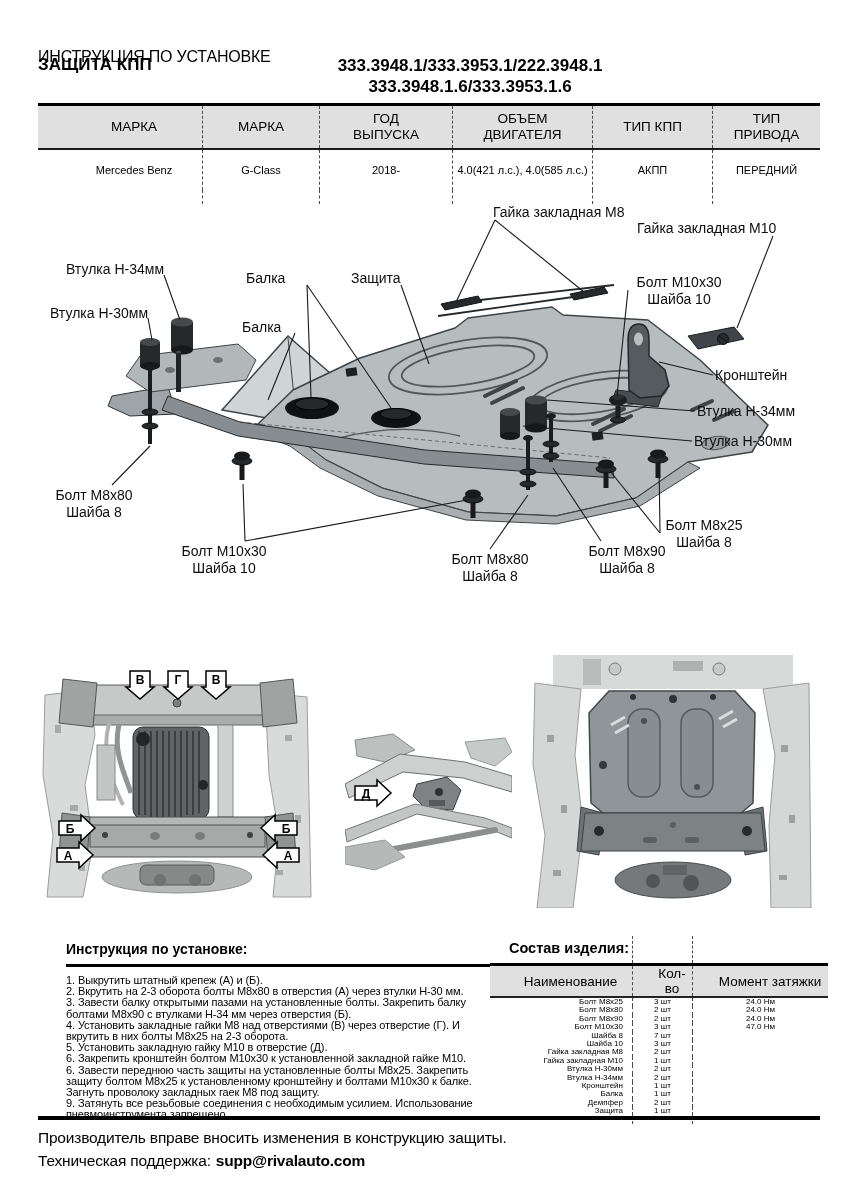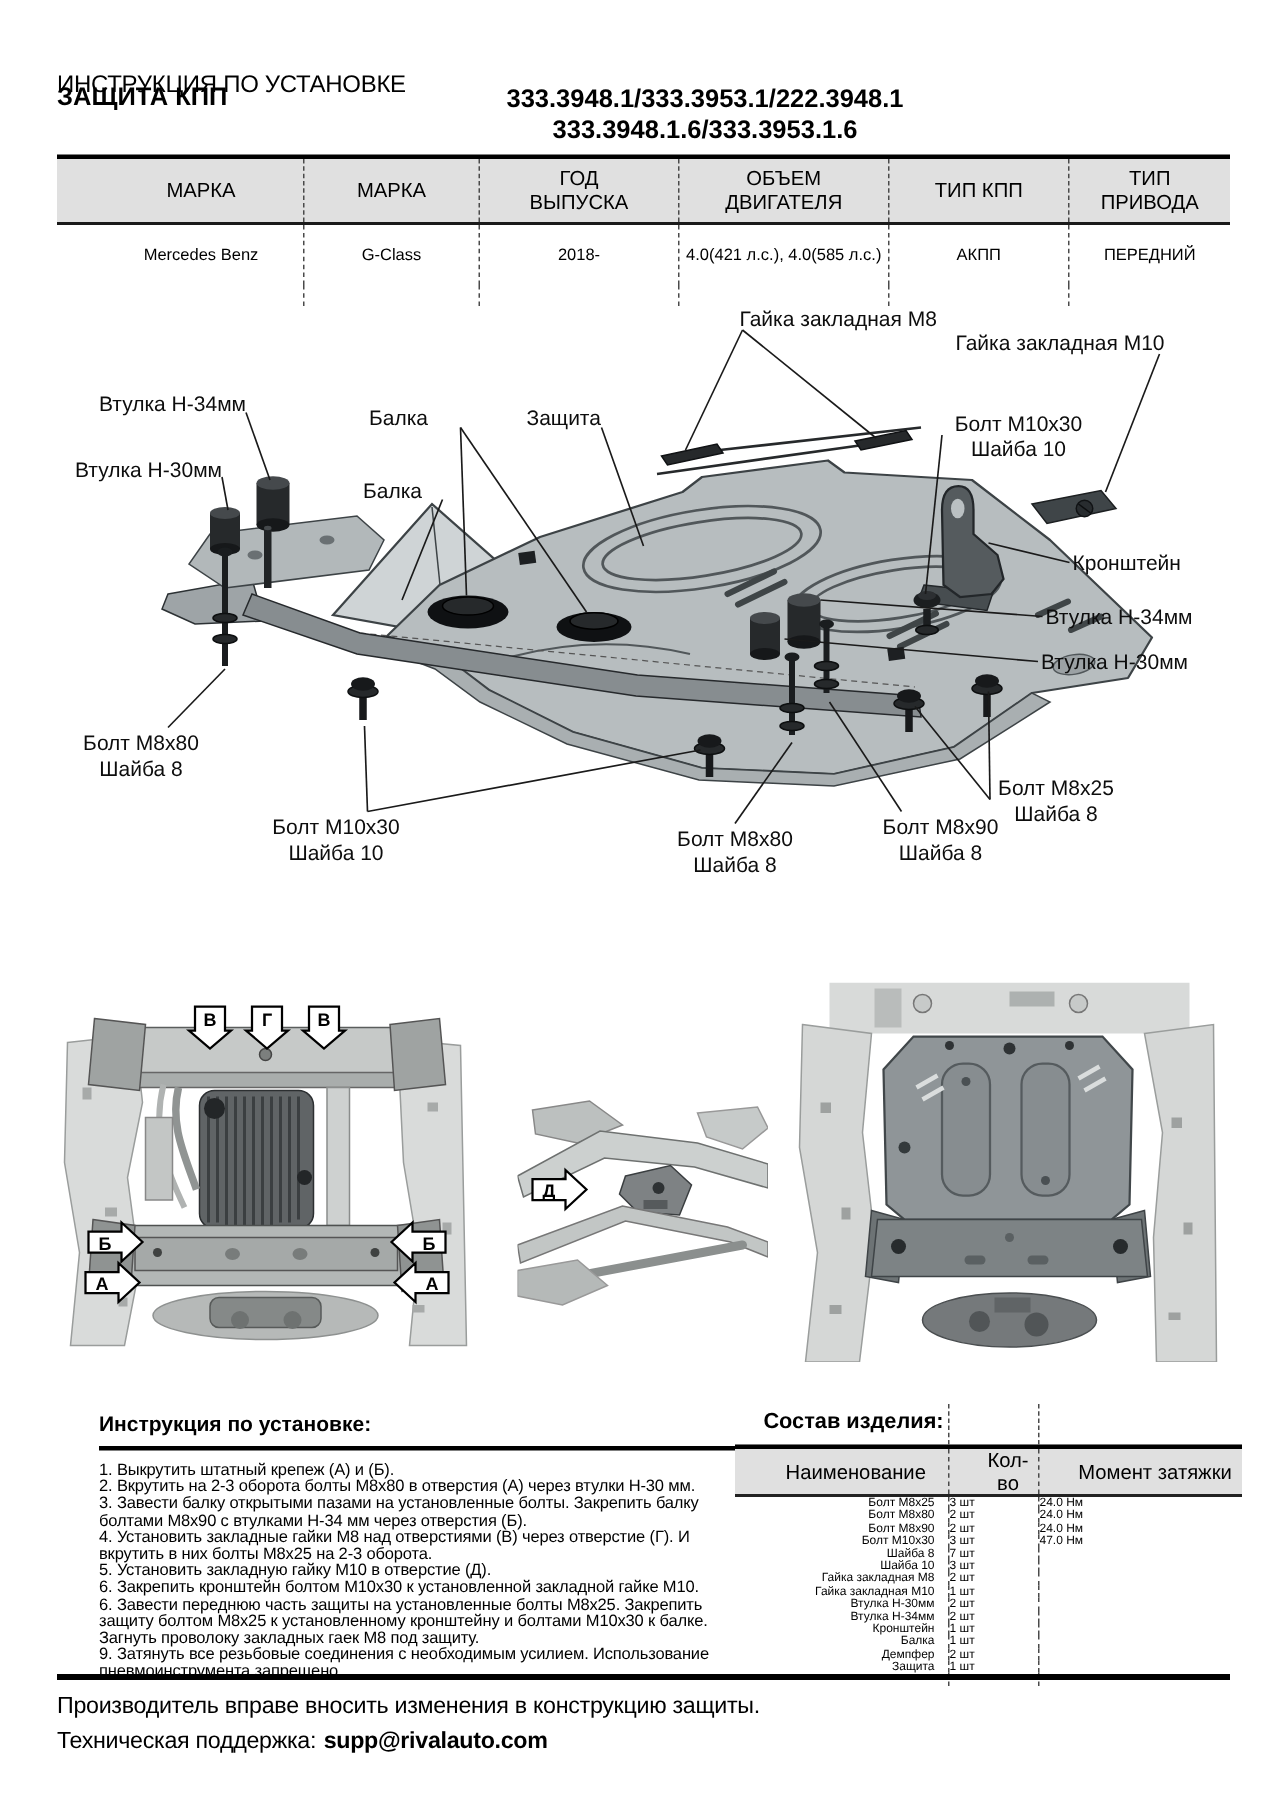--- a/index.html
+++ b/index.html
@@ -40,21 +40,21 @@
   .prow{display:flex;}
   .pcell{box-sizing:border-box;}
   .p0{width:143px}.p1{width:60px}.p2{flex:1}
   .p0,.p1{border-right:1px dashed #4a4a4a;text-align:center;}
   .parts-titlerow{height:27px;}
   .parts-title{font-size:14.5px;font-weight:bold;padding:4px 0 0 16px;}
   .parts-head{height:30px;background:#e0e0e0;border-top:3px solid #000;border-bottom:2px solid #222;}
   .parts-head .pcell{display:flex;align-items:center;justify-content:center;font-size:13.5px;padding-left:19px;}
   .parts-body .prow{height:8.4px;font-size:8px;line-height:8.4px;}
   .parts-body .p0{text-align:right;padding-right:9px;}
-  .parts-body .p1,.parts-body .p2{text-align:left;}
+  .parts-body .p1,.parts-body .p2{text-align:center;}
   .parts-ext{height:9px;}
   
   .rule2{position:absolute;left:38px;top:1116px;width:782px;border-top:4px solid #000;}
   .footer{position:absolute;left:38px;top:1127px;font-size:15.5px;line-height:22.5px;letter-spacing:-0.2px;}
   .footer .email{font-weight:bold;margin-left:5px;}
 </style>
 </head>
 <body>
 
 <div class="page">

